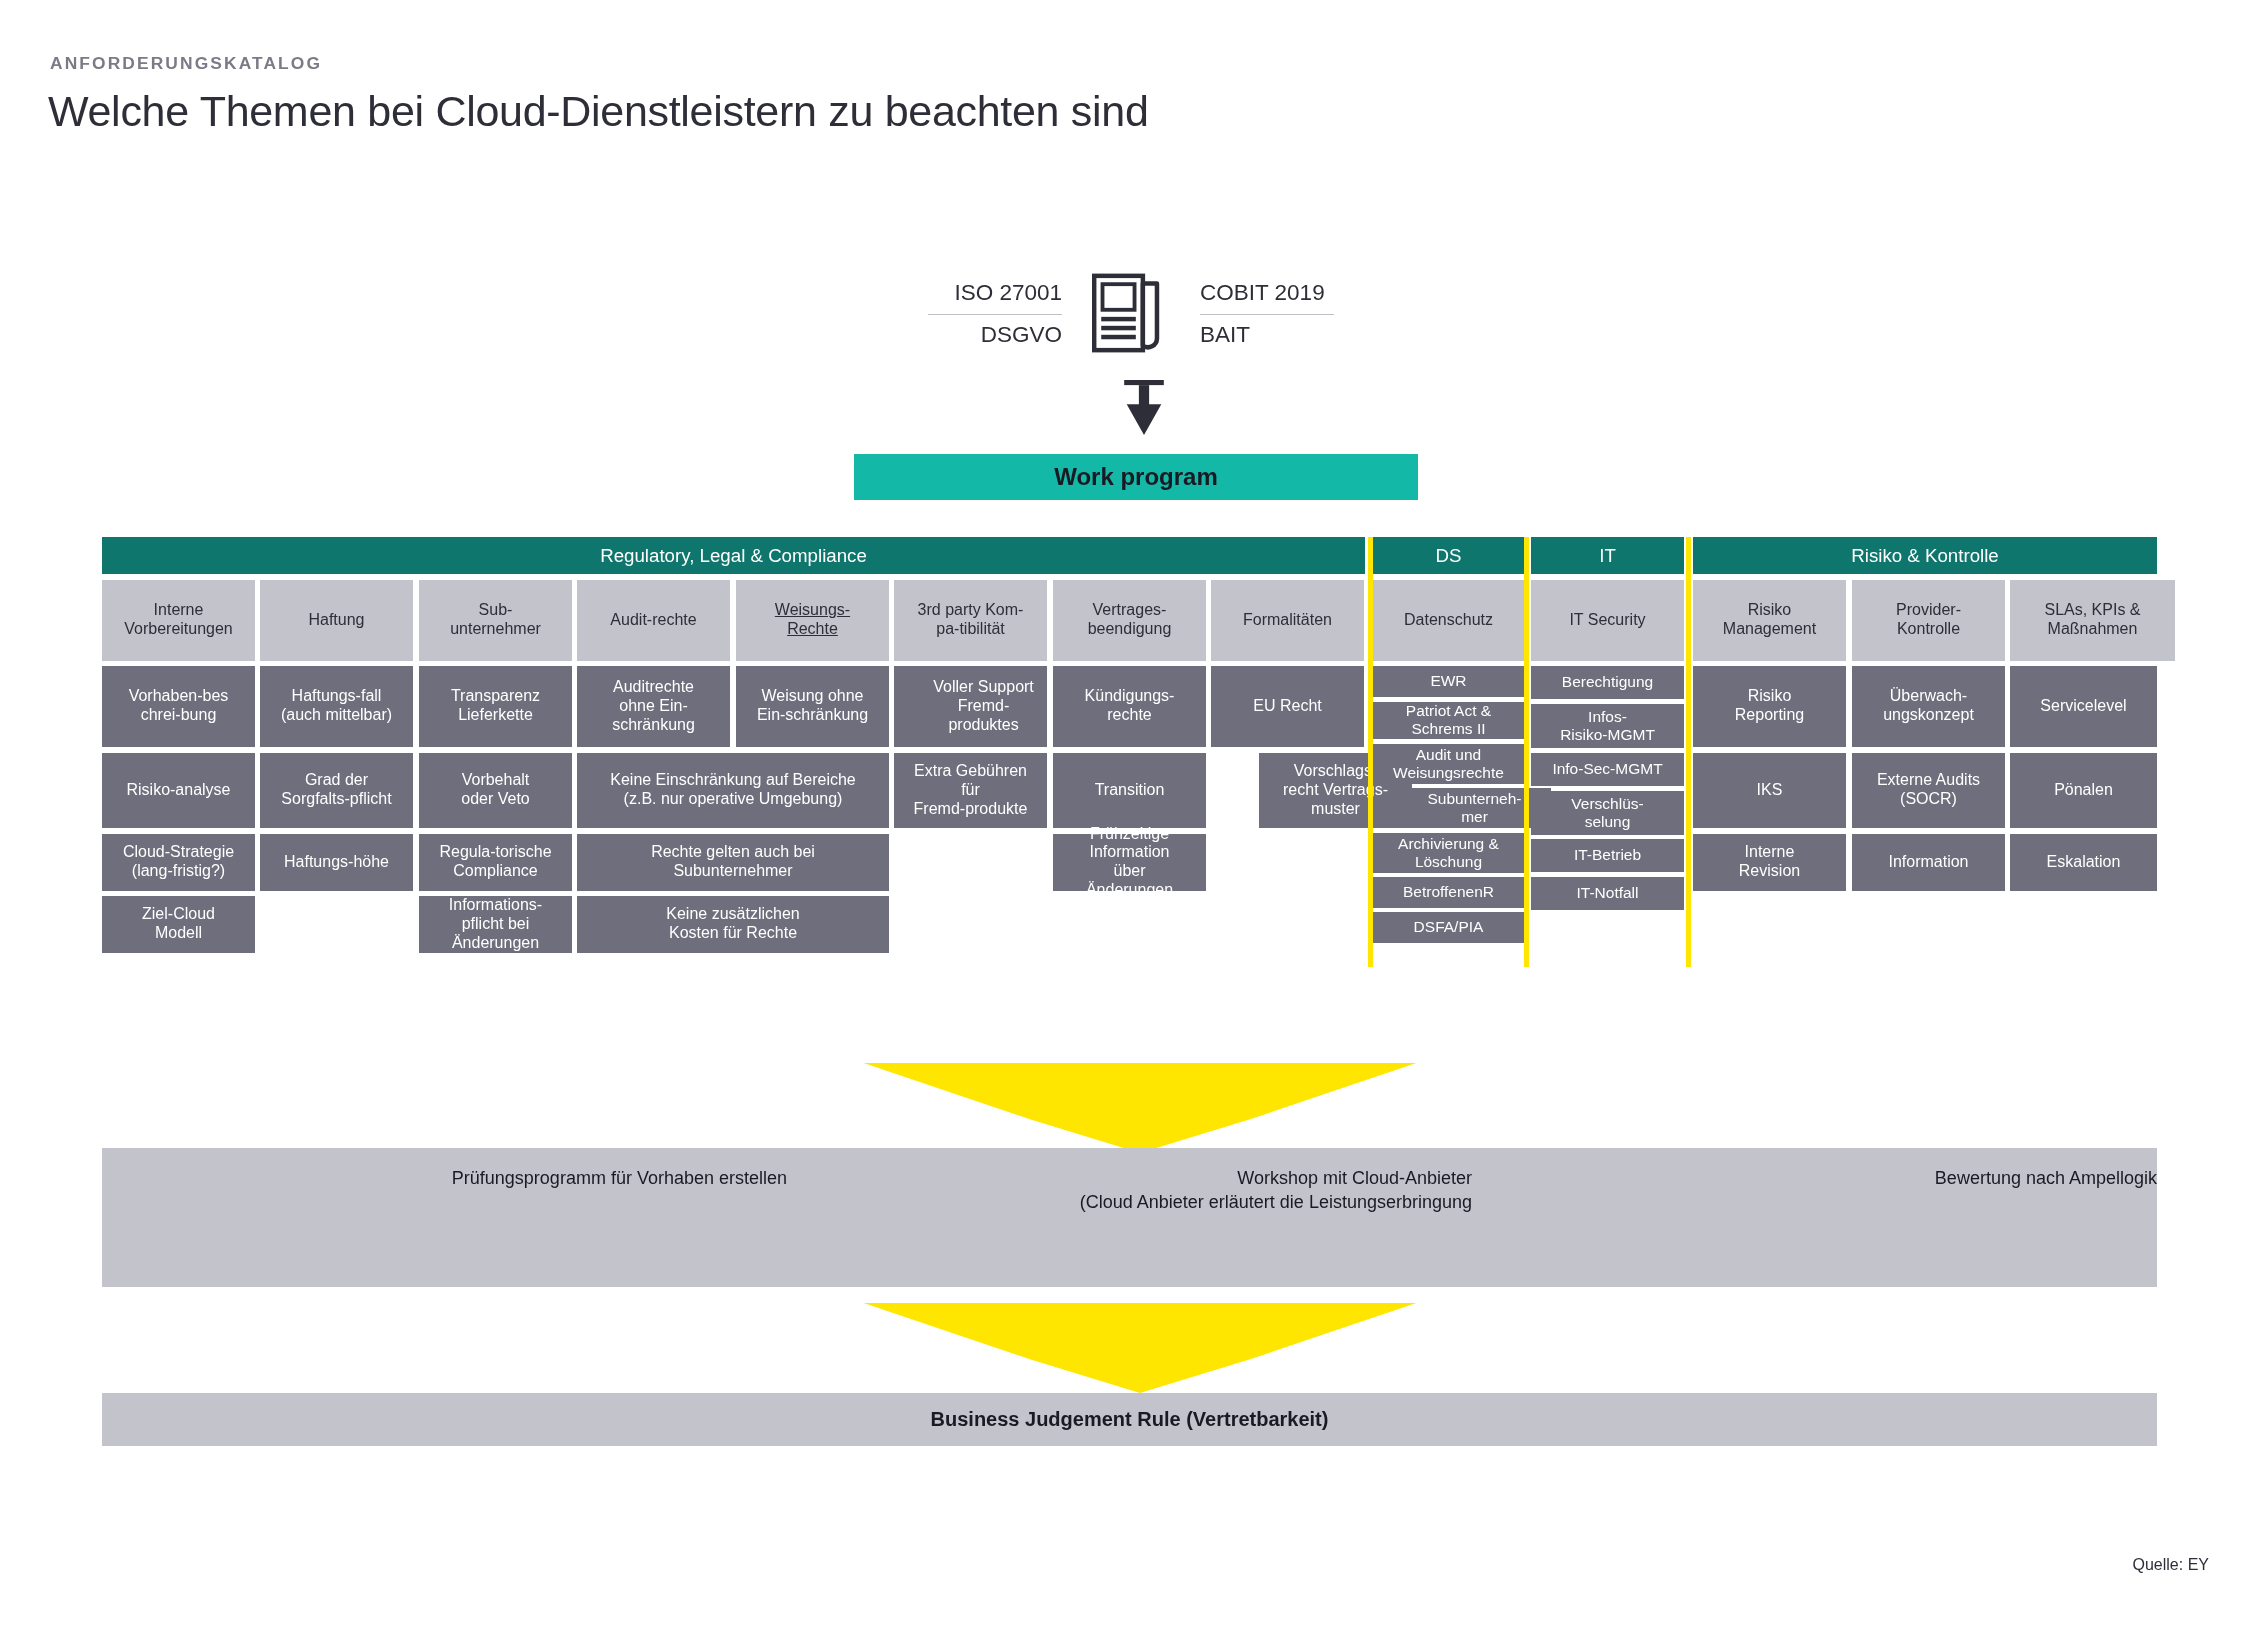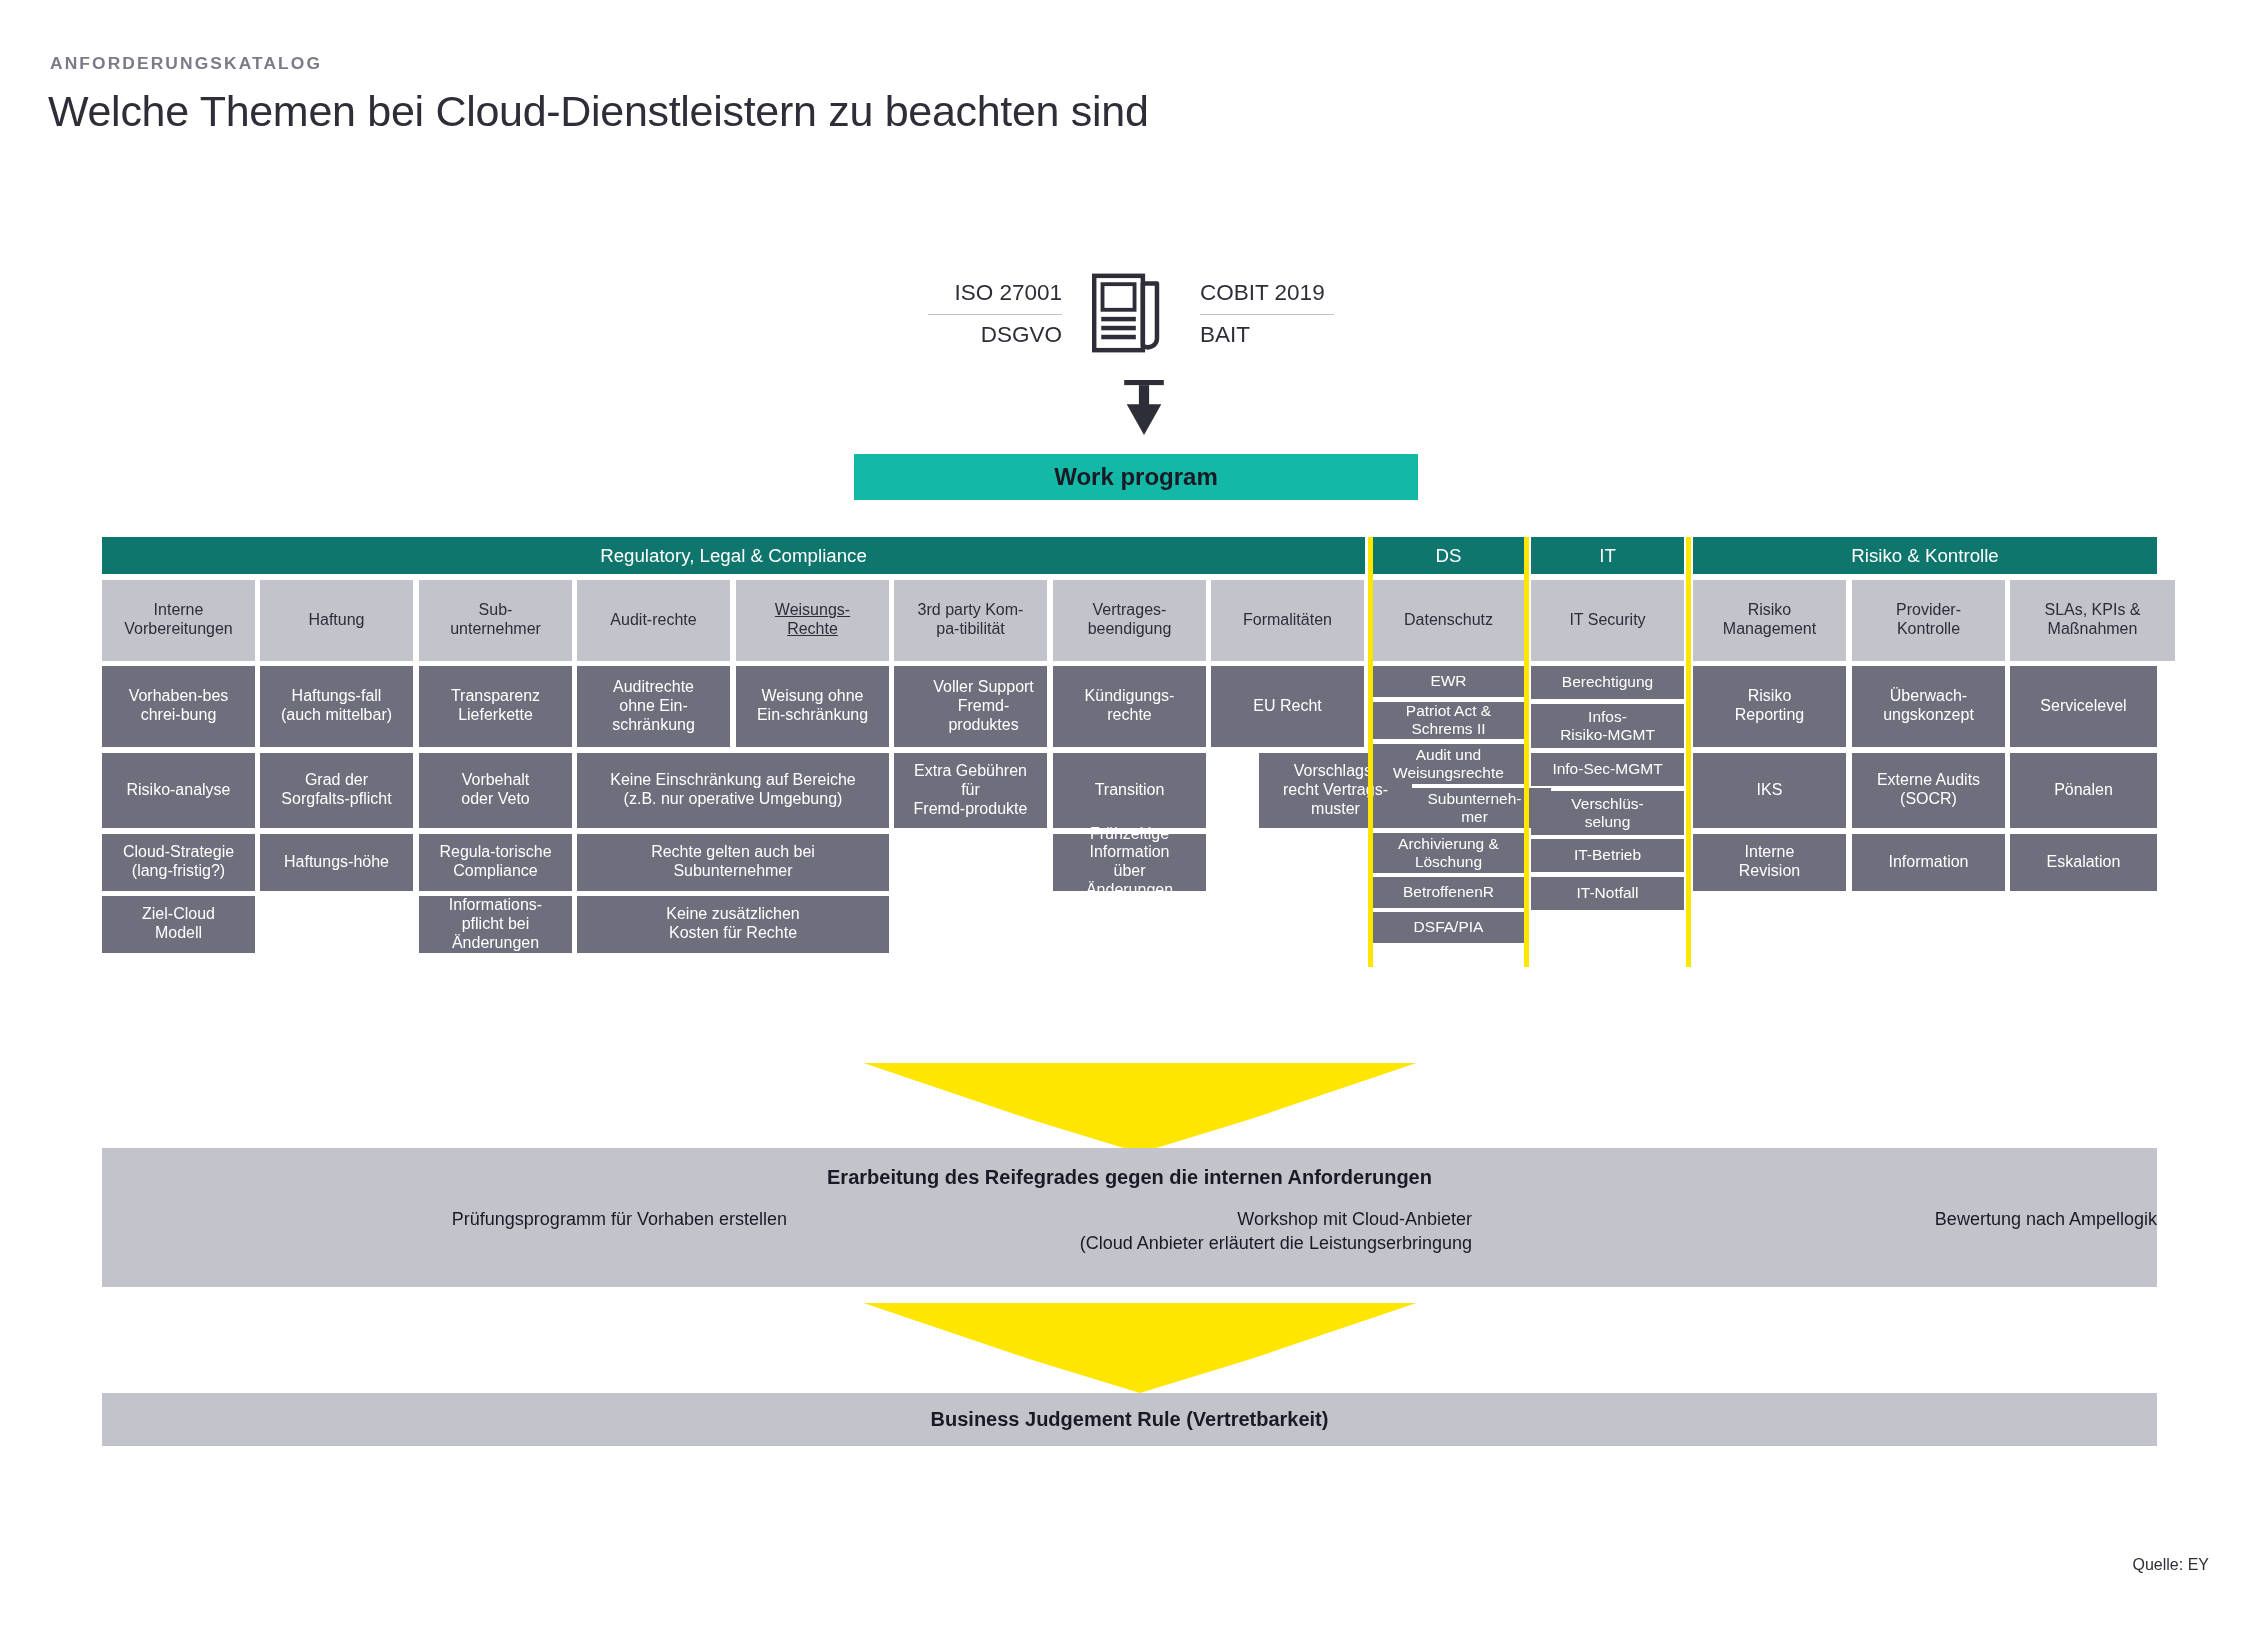--- a/index.html
+++ b/index.html
@@ -255,21 +255,20 @@
       </div>
   </div>
 
   <div class="bigarrow" style="left:863px; top:1063px; width:554px; height:90px;">
     <svg viewBox="0 0 860 140" width="554" height="90">
       <path d="M0 0 L860 0 L600 88 L600 88 L430 140 L260 88 L0 0 Z" fill="#ffe600"></path>
     </svg>
   </div>
 
   <div class="band" style="top:1148px; height:139px;">
-    <div class="band-title">Erarbeitung des Reifegrades gegen die internen Anforderungen</div>
     <div class="band-cols">
       <div style="white-space:pre-line">Prüfungsprogramm für Vorhaben erstellen</div>
       <div style="white-space:pre-line">Workshop mit Cloud-Anbieter
 (Cloud Anbieter erläutert die Leistungserbringung</div>
       <div style="white-space:pre-line">Bewertung nach Ampellogik</div>
     </div>
   </div>
 
   <div class="bigarrow" style="left:863px; top:1303px; width:554px; height:90px;">
     <svg viewBox="0 0 860 140" width="554" height="90">

